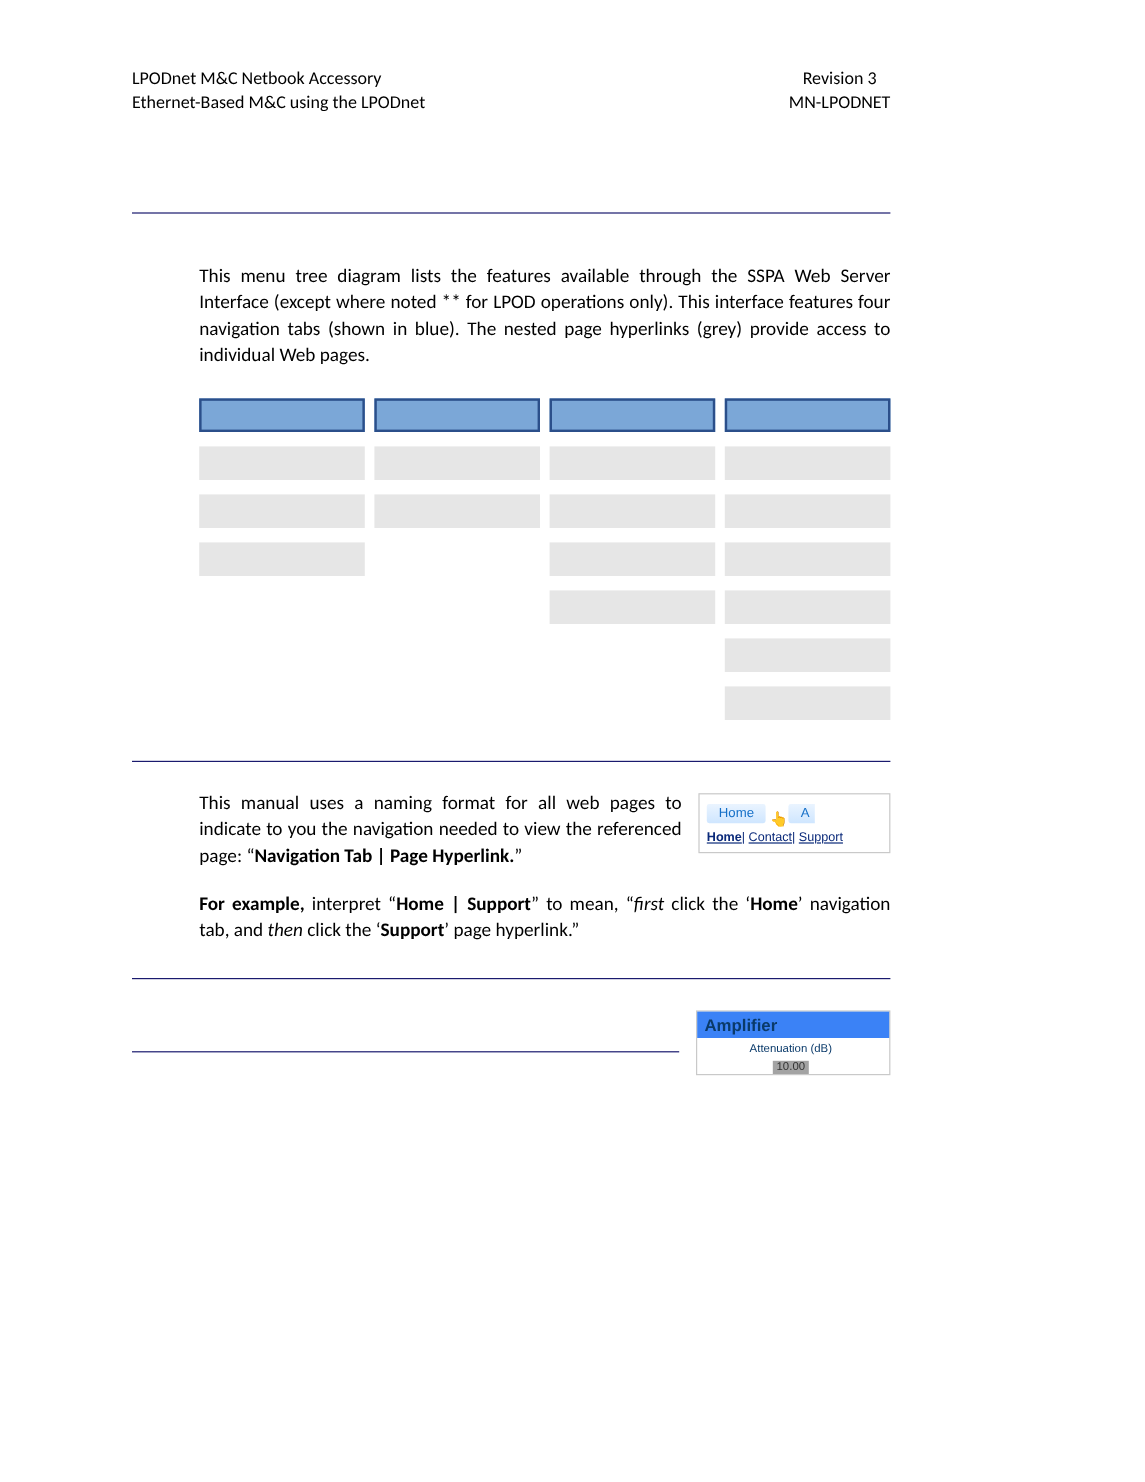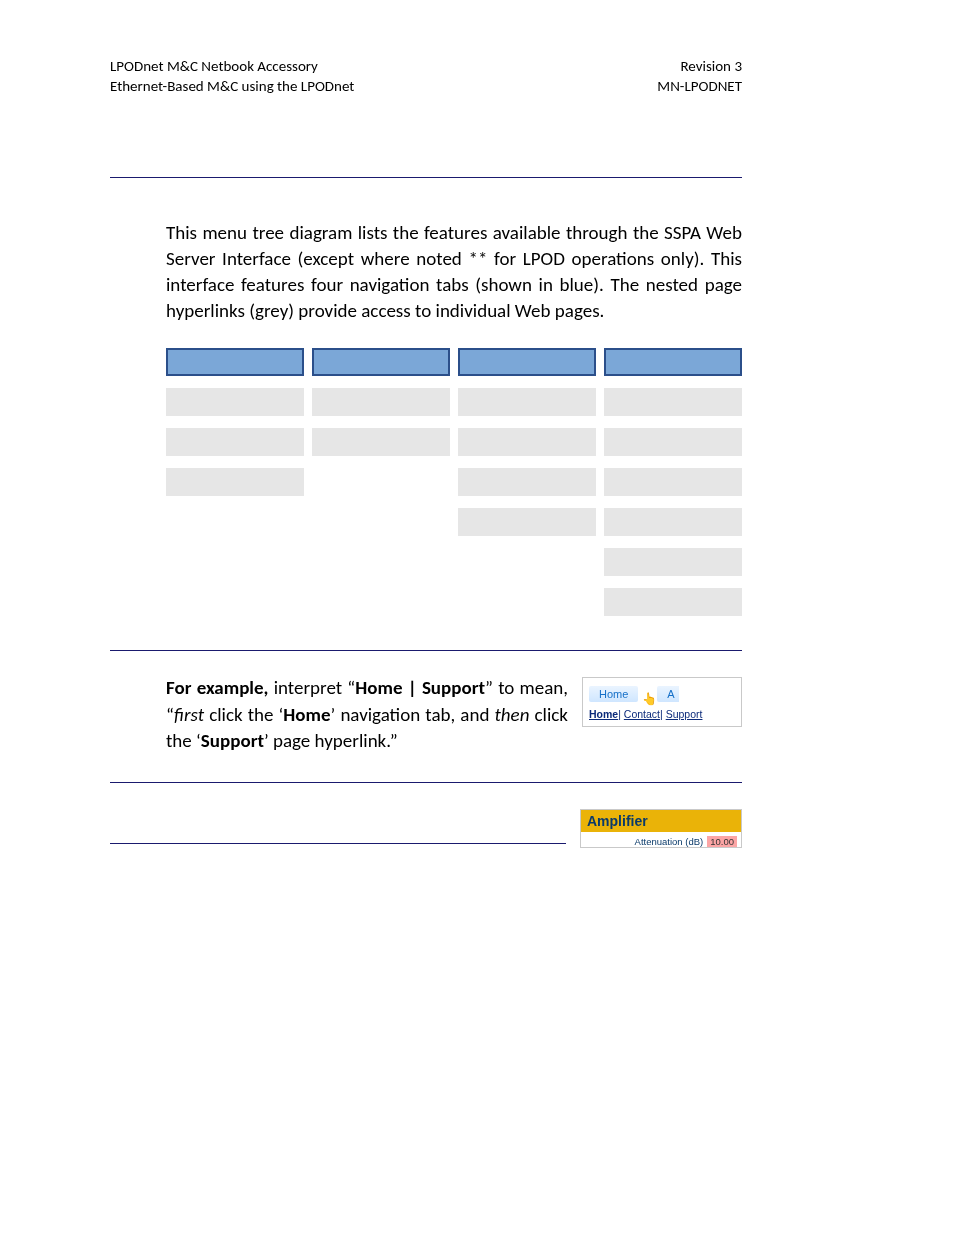--- a/index.html
+++ b/index.html
@@ -31,21 +31,21 @@
     border: none;
     border-top: 1px solid #1a1a6e;
     margin: 28px 0 0 0;
   }
   .body-block {
     margin-left: 56px;
     margin-top: 42px;
   }
   .body-block.tight { margin-top: 24px; }
   .para {
-    font-size: 19px;
+    font-size: 16px;
     line-height: 1.38;
     text-align: justify;
   }
   .para + .para { margin-top: 18px; }
 
   
   .tree {
     display: grid;
     grid-template-columns: repeat(4, 1fr);
     column-gap: 8px;
@@ -112,56 +112,57 @@
     color: #0b2a7a;
   }
   .nav-links span { text-decoration: underline; }
 
   
   .amp-thumb {
     width: 160px;
     font-family: Arial, sans-serif;
   }
   .amp-title {
-    background: #eab308;
+    background: #3b82f6;
     color: #0a3a6a;
     font-weight: bold;
     font-size: 14px;
     padding: 3px 6px;
   }
   .amp-row {
     display: flex;
     justify-content: flex-end;
-    align-items: flex-start;
+    align-items: center;
     gap: 4px;
     padding: 4px 4px 0 0;
     font-size: 9.5px;
     color: #0a3a6a;
+    flex-direction: column;
   }
   .amp-val {
-    background: #fca5a5;
+    background: #a3a3a3;
     color: #333;
     padding: 0 3px;
     font-size: 9.5px;
   }
 
   b { font-weight: 700; }
   i { font-style: italic; }
 </style>
 </head>
 <body>
 
 <div class="page">
 
   <div class="hdr-row">
     <div>
       <div>LPODnet M&amp;C Netbook Accessory</div>
       <div>Ethernet-Based M&amp;C using the LPODnet</div>
     </div>
-    <div style="text-align:right">
+    <div style="text-align:center">
       <div>Revision 3</div>
       <div>MN-LPODNET</div>
     </div>
   </div>
 
   <hr class="hr-thin">
 
   <div class="body-block">
     <div class="para">This menu tree diagram lists the features available through the SSPA Web Server Interface (except where noted ** for LPOD operations only). This interface features four navigation tabs (shown in blue). The nested page hyperlinks (grey) provide access to individual Web pages.</div>
 
@@ -208,20 +209,23 @@
         <span class="nt partial">A</span>
       </div>
       <div class="nav-links">
         <b><span>Home</span></b>|
         <span>Contact</span>|
         <span>Support</span>
       </div>
     </div>
 
 
+    <div class="para">
+      <span>This manual uses a naming format for all web pages to indicate to you the navigation needed to view the referenced page: “</span><b>Navigation Tab | Page Hyperlink.</b><span>”</span>
+    </div>
 
     <div class="para">
       <b>For example,</b><span> interpret “</span><b>Home | Support</b><span>” to mean, “</span><i>first</i><span> click the ‘</span><b>Home</b><span>’ navigation tab, and </span><i>then</i><span> click the ‘</span><b>Support</b><span>’ page hyperlink.”</span>
     </div>
   </div>
 
   <hr class="hr-section">
 
   <div class="body-block tight">
 

